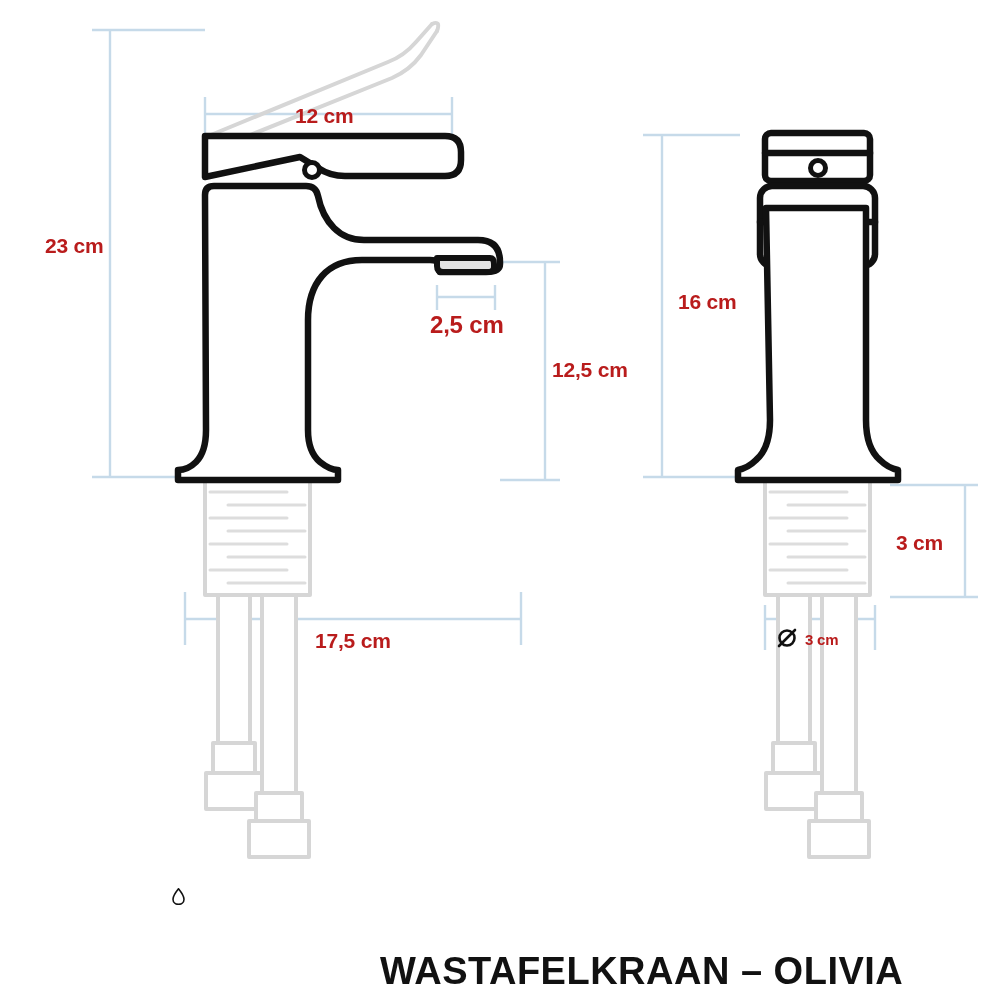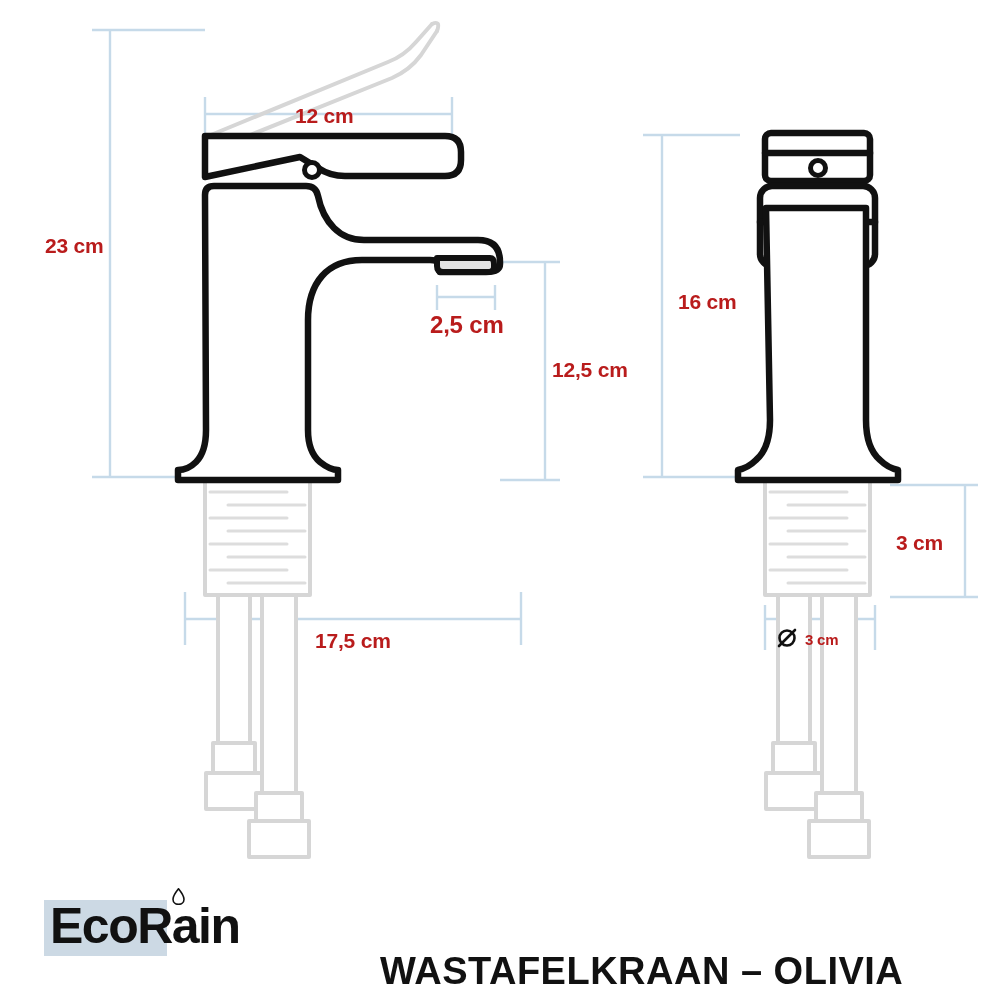--- a/index.html
+++ b/index.html
@@ -332,24 +332,20 @@
   <div class="dim-label dim-175">17,5 cm</div>
 
   <svg class="dim-dia-symbol" viewBox="0 0 22 22" xmlns="http://www.w3.org/2000/svg">
     <circle cx="11" cy="11" r="7.5" fill="none" stroke="#111111" stroke-width="2.6"></circle>
     <line x1="3" y1="19" x2="19" y2="3" stroke="#111111" stroke-width="2.6" stroke-linecap="round"></line>
   </svg>
   <div class="dim-label dim-3">3 cm</div>
 
   <div id="footer">
 
-    <div id="logo-wrap">
-      <div id="logo-eco-bg"></div>
-      <div id="logo-text">EcoRain</div>
-    </div>
 
     <svg id="logo-drop" viewBox="0 0 13 17" xmlns="http://www.w3.org/2000/svg">
       <path d="M6.5 0.8 C 6.5 0.8 12 7.6 12 11.2 C 12 14.3 9.5 16.4 6.5 16.4 C 3.5 16.4 1 14.3 1 11.2 C 1 7.6 6.5 0.8 6.5 0.8 Z" fill="#ffffff" stroke="#111111" stroke-width="1.6" stroke-linejoin="round"></path>
     </svg>
 
     <div id="product-title">WASTAFELKRAAN – OLIVIA</div>
   </div>
 
 </div>
 

